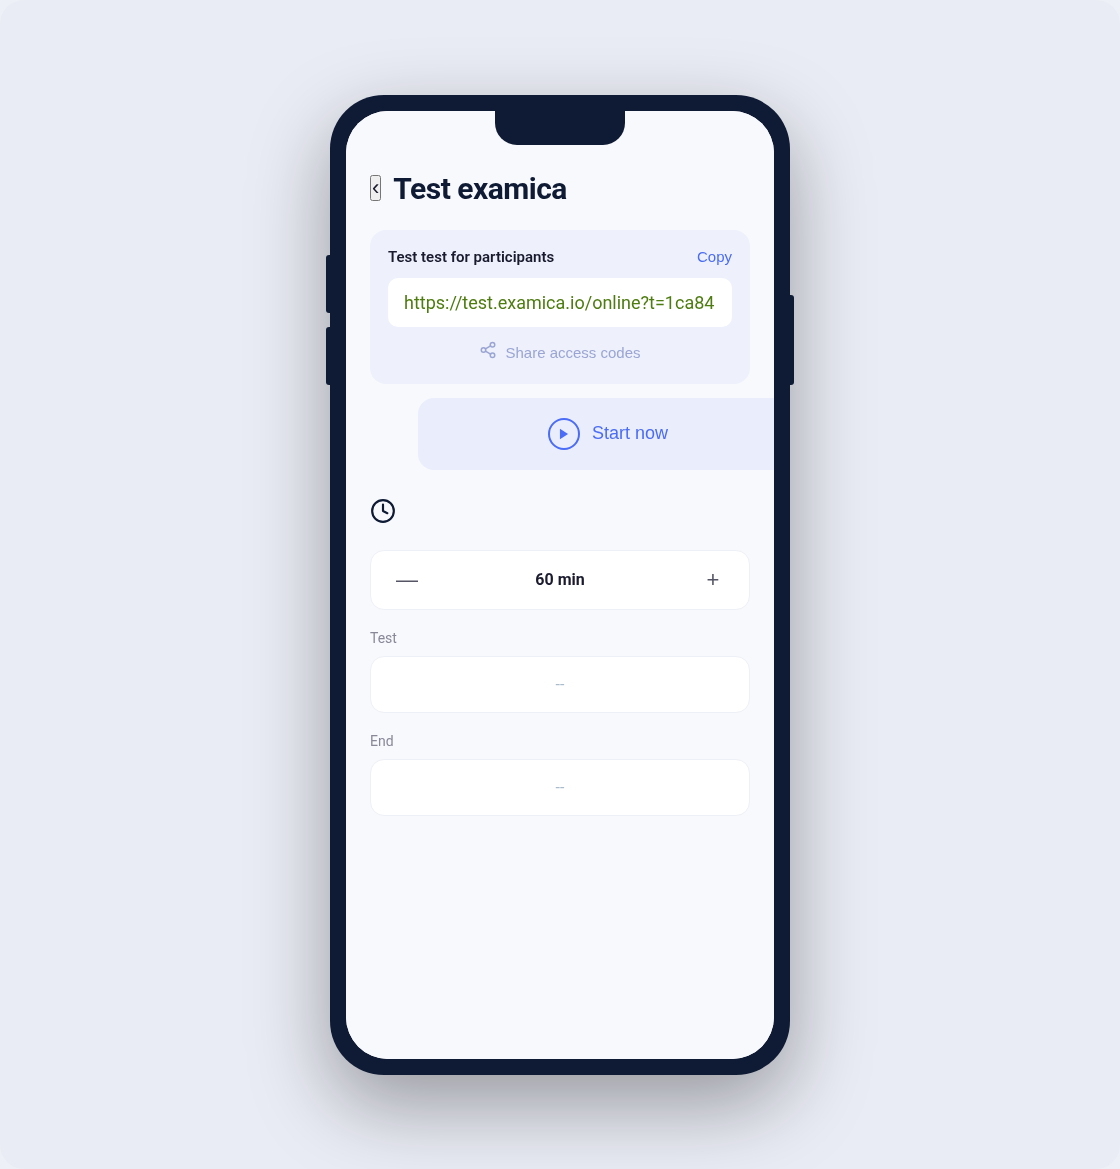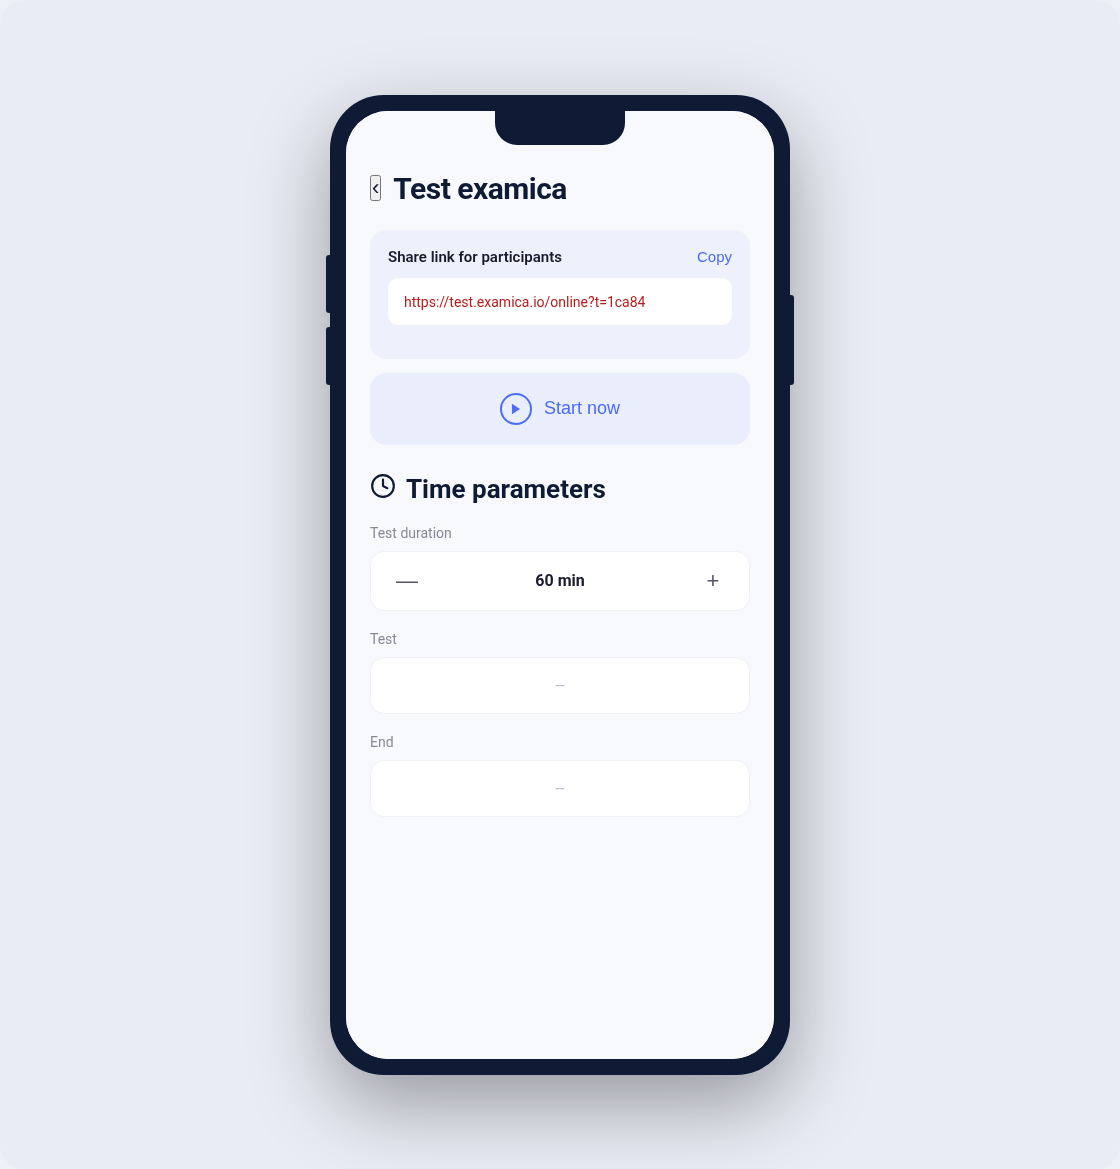--- a/index.html
+++ b/index.html
@@ -150,22 +150,22 @@
     }
 
     .url-box {
       background: #ffffff;
       border-radius: 10px;
       padding: 14px 16px;
       margin-bottom: 14px;
     }
 
     .url-text {
-      font-size: 14px;
-      color: #b91c1c;
+      font-size: 18px;
+      color: #4d7c0f;
       word-break: break-all;
     }
 
     .share-codes-btn {
       display: flex;
       align-items: center;
       justify-content: center;
       gap: 8px;
       cursor: pointer;
       background: none;
@@ -190,20 +190,21 @@
       border-radius: 16px;
       padding: 20px;
       display: flex;
       align-items: center;
       justify-content: center;
       gap: 12px;
       cursor: pointer;
       border: none;
       width: 100%;
       margin-bottom: 28px;
+      margin-left: 48px;
     }
 
     .play-icon {
       width: 32px;
       height: 32px;
       border: 2px solid #4a6cf7;
       border-radius: 50%;
       display: flex;
       align-items: center;
       justify-content: center;
@@ -311,49 +312,60 @@
 
         <div class="header">
           <button class="back-btn">
             <span>‹</span>
           </button>
           <h1 class="page-title">Test examica</h1>
         </div>
 
         <div class="test-link-card">
           <div class="card-header">
-            <span class="card-label">Share link for participants</span>
+            <span class="card-label">Test test for participants</span>
             <button class="copy-btn">Copy</button>
           </div>
           <div class="url-box">
             <span class="url-text">https://test.examica.io/online?t=1ca84</span>
           </div>
+          <button class="share-codes-btn">
+            <span class="share-icon">
+              
+              <svg width="18" height="18" viewBox="0 0 24 24" fill="none" stroke="#9aa5d4" stroke-width="2" stroke-linecap="round" stroke-linejoin="round">
+                <circle cx="18" cy="5" r="3"></circle>
+                <circle cx="6" cy="12" r="3"></circle>
+                <circle cx="18" cy="19" r="3"></circle>
+                <line x1="8.59" y1="13.51" x2="15.42" y2="17.49"></line>
+                <line x1="15.41" y1="6.51" x2="8.59" y2="10.49"></line>
+              </svg>
+            </span>
+            <span class="share-codes-label">Share access codes</span>
+          </button>
         </div>
 
         <button class="start-now-btn">
           <div class="play-icon">
             <svg width="14" height="14" viewBox="0 0 24 24" fill="#4a6cf7">
               <polygon points="5,3 19,12 5,21"></polygon>
             </svg>
           </div>
           <span class="start-now-label">Start now</span>
         </button>
 
         <div>
           <div class="section-header">
             <span class="clock-icon">
               <svg width="26" height="26" viewBox="0 0 24 24" fill="none" stroke="#0f1b35" stroke-width="2" stroke-linecap="round" stroke-linejoin="round">
                 <circle cx="12" cy="12" r="10"></circle>
                 <polyline points="12 6 12 12 16 14"></polyline>
               </svg>
             </span>
-            <h2 class="section-title">Time parameters</h2>
-          </div>
-
-          <p class="param-label">Test duration</p>
+          </div>
+
           <div class="stepper-box">
             <button class="stepper-btn">—</button>
             <span class="stepper-value">60 min</span>
             <button class="stepper-btn">+</button>
           </div>
 
           <p class="param-label">Test</p>
           <div class="date-box">
             <span class="date-placeholder">--</span>
           </div>

